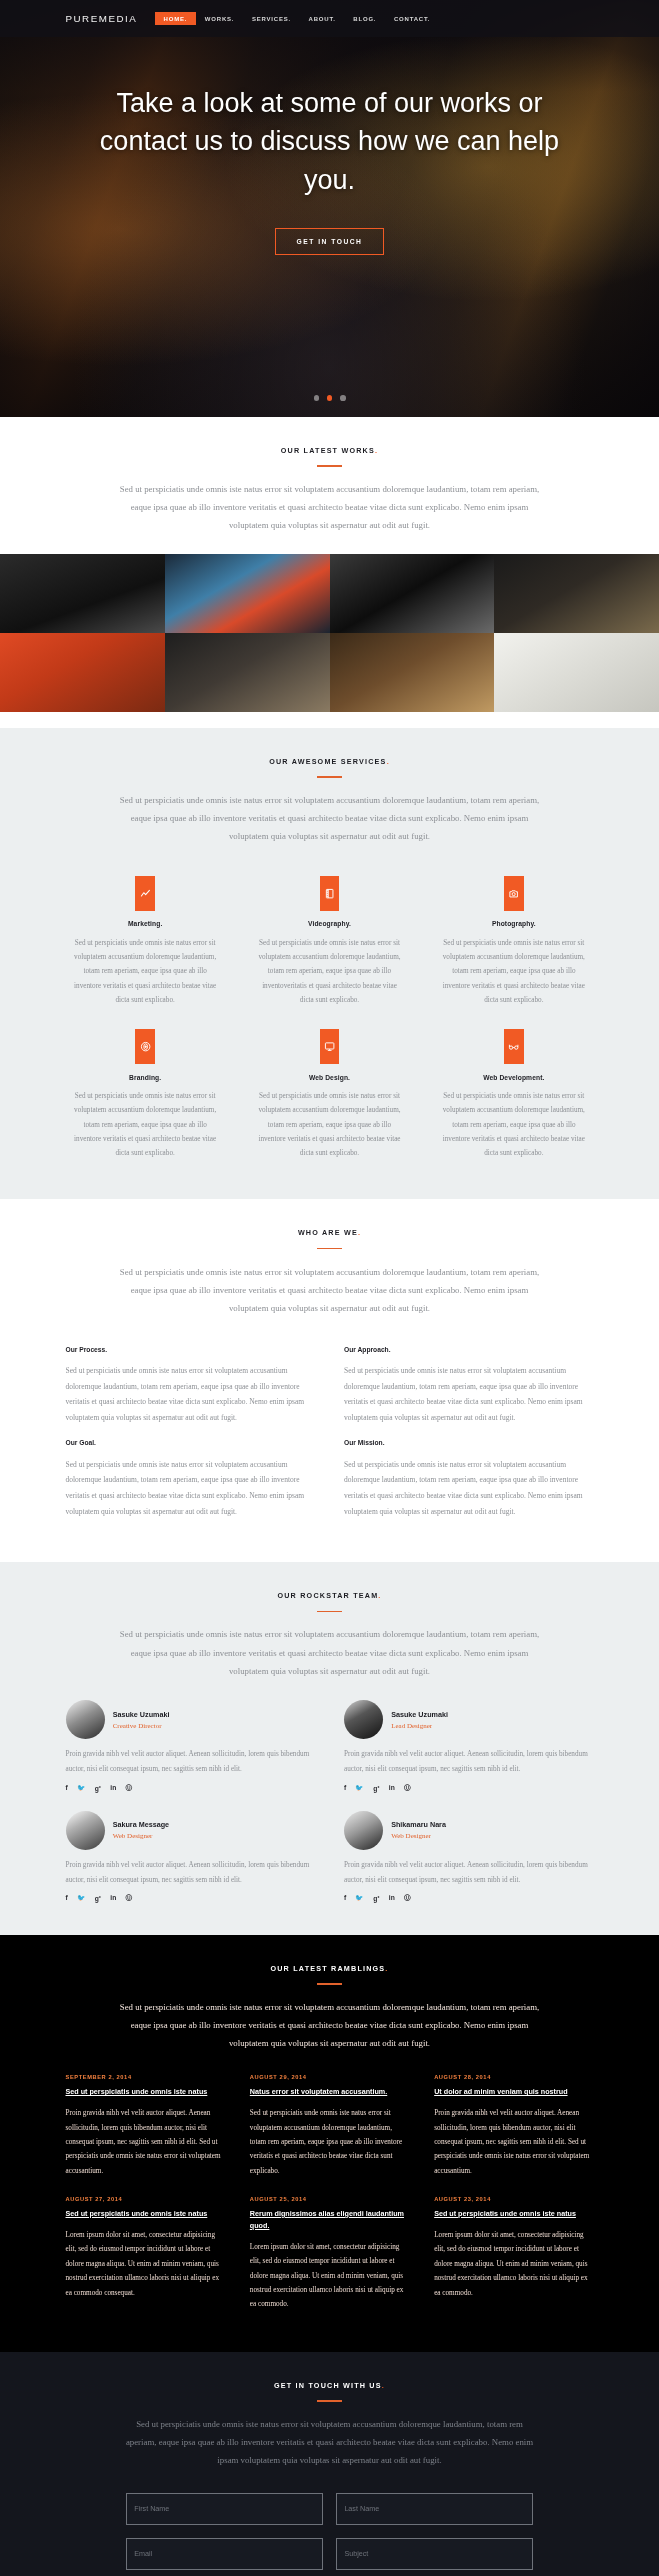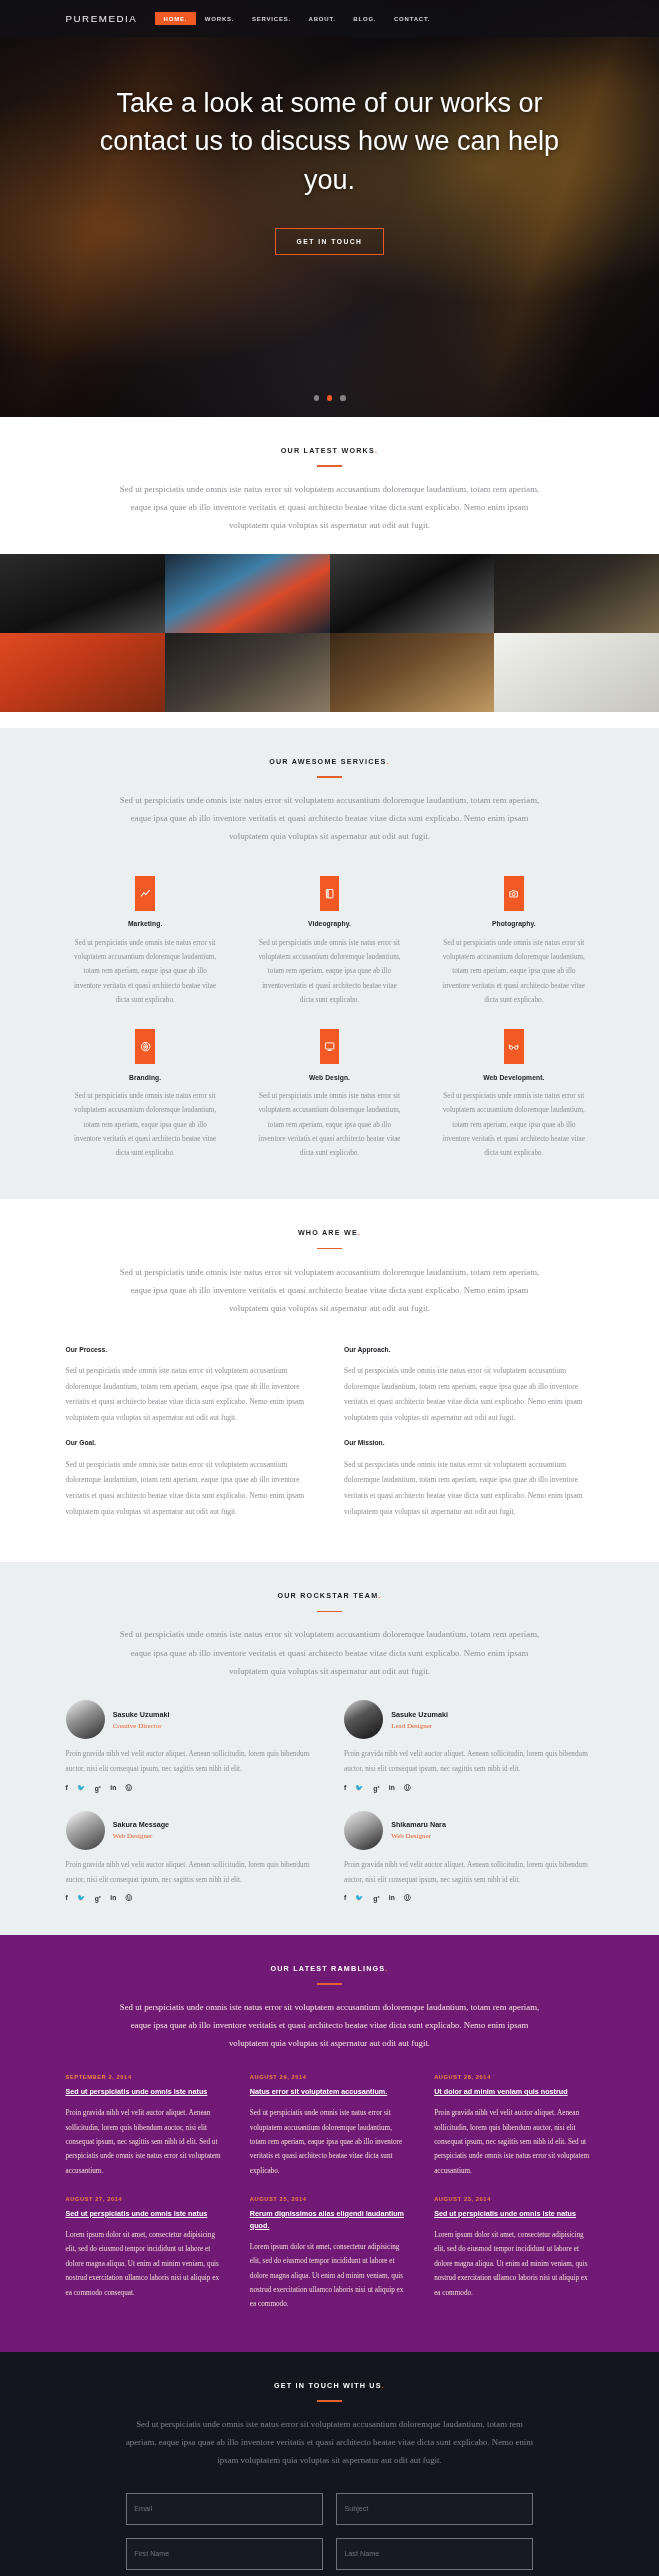--- a/index.html
+++ b/index.html
@@ -128,21 +128,21 @@
   .avatar.a2 { background:linear-gradient(150deg,#d8d8d8 0%,#565656 40%,#111 100%); }
   .avatar.a3 { background:linear-gradient(150deg,#ffffff 0%,#b0b0b0 35%,#3a3a3a 100%); }
   .avatar.a4 { background:linear-gradient(150deg,#ededed 0%,#9a9a9a 45%,#222 100%); }
   .member-name { font-size:7.2px; font-weight:bold; color:#1c1c22; margin-bottom:3.1px; }
   .member-role { font-family:"Liberation Serif", serif; font-size:7px; color:#e2622c; }
   .member-bio { font-family:"Liberation Serif", serif; font-size:7.2px; line-height:2.05; color:#8d9095; margin:8.2px 0 7.2px; }
   .socials { display:flex; gap:9.3px; font-size:6.7px; color:#2b2b30; font-weight:bold; }
   .socials span { cursor:pointer; }
 
   
-  .blog { background:#701a75; color:#fff; }
+  .blog { background:#000000; color:#fff; }
   .blog .sec-title { color:#ffffff; }
   .blog .sec-title .dot-accent { color:#f4813f; }
   .blog .rule { background:#e2622c; }
   .blog .lede { color:#f4e6de; }
   .blog-grid { display:grid; grid-template-columns:repeat(3,1fr); gap:17.5px 25px; margin-top:21.6px; padding-bottom:24px; }
   .post-date { font-size:5.7px; font-weight:bold; letter-spacing:0.6px; color:#f4813f; margin-bottom:6.2px; }
   .post-title { font-size:7.2px; font-weight:bold; line-height:1.65; color:#ffffff; margin-bottom:8.2px;text-decoration:underline; }
   .post-text { font-family:"Liberation Serif", serif; font-size:7.2px; line-height:2.0; color:#f0ddd3; }
 
   
@@ -436,25 +436,25 @@
 </section>
 
 <section class="section contact">
   <div class="wrap">
     <h2 class="sec-title"><span>GET IN TOUCH WITH US</span><span class="dot-accent">.</span></h2>
     <div class="rule"></div>
     <p class="lede">Sed ut perspiciatis unde omnis iste natus error sit voluptatem accusantium doloremque laudantium, totam rem aperiam, eaque ipsa quae ab illo inventore veritatis et quasi architecto beatae vitae dicta sunt explicabo. Nemo enim ipsam voluptatem quia voluptas sit aspernatur aut odit aut fugit.</p>
 
     <form class="form">
       <div class="form-row">
+        <input class="field" type="text" placeholder="First Name" style="">
+        <input class="field" type="text" placeholder="Last Name" style="">
+      </div>
+      <div class="form-row">
         <input class="field" type="text" placeholder="Email" style="">
         <input class="field" type="text" placeholder="Subject" style="">
-      </div>
-      <div class="form-row">
-        <input class="field" type="text" placeholder="First Name" style="">
-        <input class="field" type="text" placeholder="Last Name" style="">
       </div>
       <textarea class="field" placeholder="Your Message" style=""></textarea>
       
     </form>
   </div>
 </section>
 
 
 </body></html>

